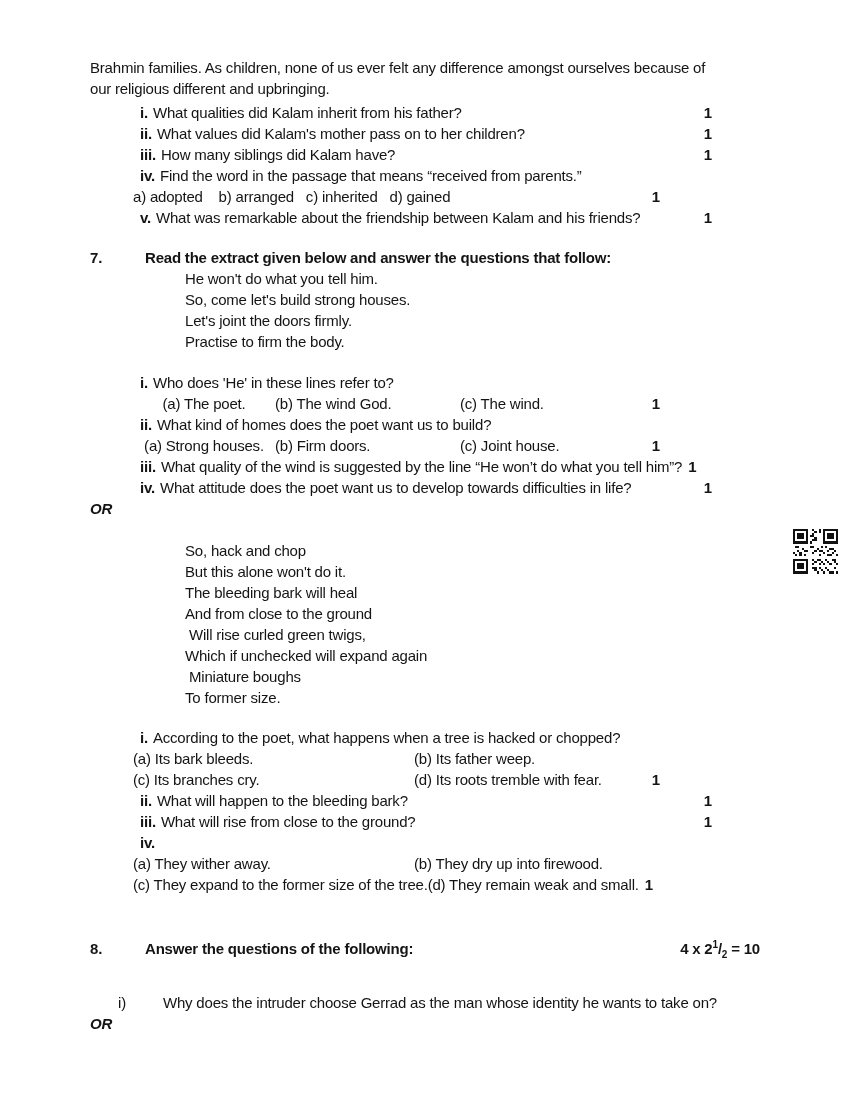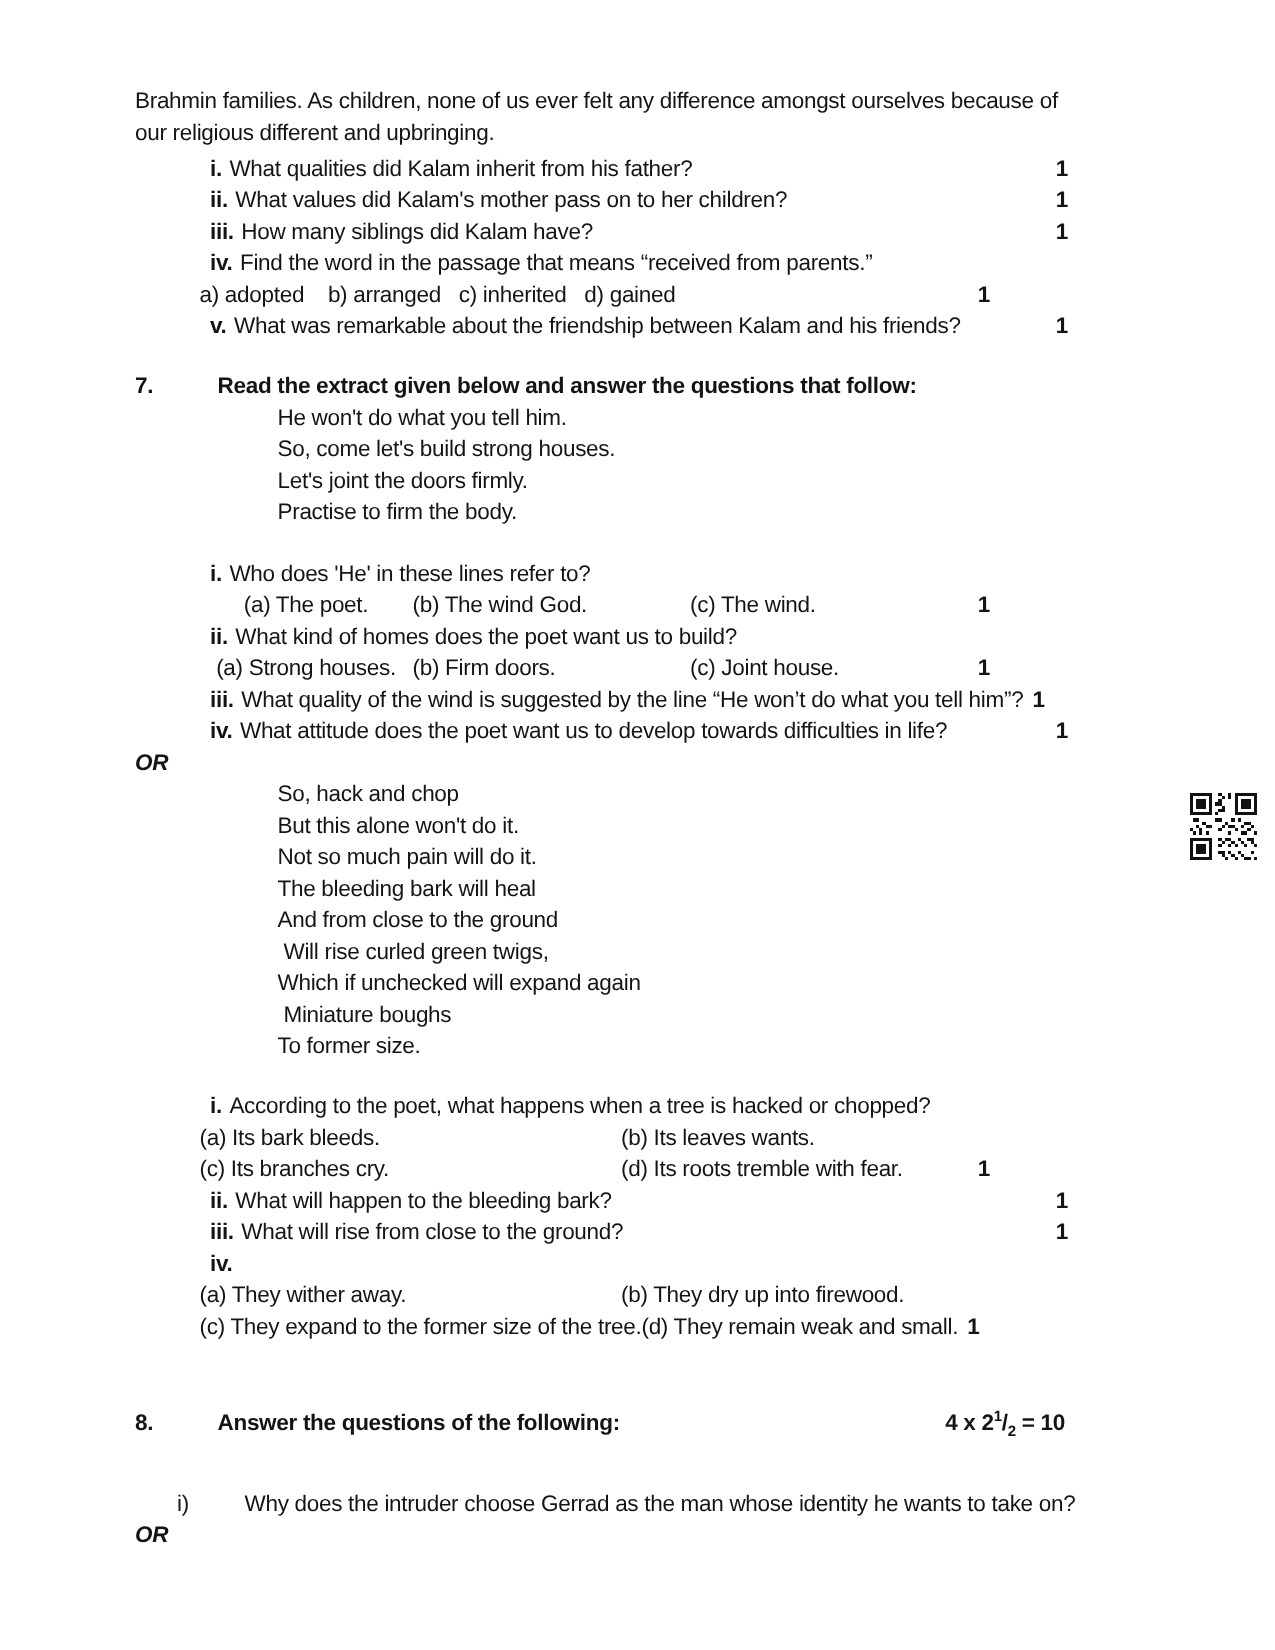--- a/index.html
+++ b/index.html
@@ -31,25 +31,25 @@
   .pre { white-space: pre-wrap; }
   .heading-row { display: flex; line-height: 21px; white-space: nowrap; align-items: baseline; }
   .qno { font-weight: bold; width: 55px; flex-shrink: 0; }
   .heading { font-weight: bold; flex-shrink: 0; }
   .poem-block { margin-left: 95px; }
   .poem-line { line-height: 21px; white-space: pre-wrap; }
   .or { width: 670px; font-weight: bold; font-style: italic; line-height: 21px; }
   .q6-block { margin-top: 3px; }
   .q7-heading { margin-top: 19px; }
   .setA { margin-top: 20px; }
-  .poemB { }
+  .poemB { margin-top: 21px; }
   .setB { margin-top: 19px; }
   .q8-row { margin-top: 39px; }
   .q8marks {
-    margin-left: auto; margin-right: 50px;
+    margin-left: auto; 
     font-weight: bold; white-space: pre;
   }
   .q8marks sup { font-size: 10px; }
   .q8marks sub { font-size: 10px; }
   .sub8 { margin-left: 28px; margin-top: 27px; }
   .subnum { width: 45px; flex-shrink: 0; }
   .qr {
     position: absolute;
     left: 793px; top: 528px;
     width: 45px; height: 46px;
@@ -141,37 +141,36 @@
       <span class="qtext">What attitude does the poet want us to develop towards difficulties in life?</span>
       <span class="mark">1</span>
     </div>
   </div>
 
   <div class="or">OR</div>
 
   <div class="poem-block poemB">
     <div class="poem-line">So, hack and chop</div>
     <div class="poem-line">But this alone won't do it.</div>
-    <div class="poem-line">Not so much pain will do it.</div>
     <div class="poem-line">The bleeding bark will heal</div>
     <div class="poem-line">And from close to the ground</div>
     <div class="poem-line"> Will rise curled green twigs,</div>
     <div class="poem-line">Which if unchecked will expand again</div>
     <div class="poem-line"> Miniature boughs</div>
     <div class="poem-line">To former size.</div>
   </div>
 
   <div class="setB">
     <div class="row w-main">
       <span class="num">i.</span>
       <span class="qtext">According to the poet, what happens when a tree is hacked or chopped?</span>
     </div>
     <div class="row w-opt">
       <span class="col-a2">(a) Its bark bleeds.</span>
-      <span class="qtext">(b) Its leaves wants.</span>
+      <span class="qtext">(b) Its father weep.</span>
     </div>
     <div class="row w-opt">
       <span class="col-a2">(c) Its branches cry.</span>
       <span class="qtext">(d) Its roots tremble with fear.</span>
       <span class="mark">1</span>
     </div>
     <div class="row w-main">
       <span class="num">ii.</span>
       <span class="qtext">What will happen to the bleeding bark?</span>
       <span class="mark">1</span>

